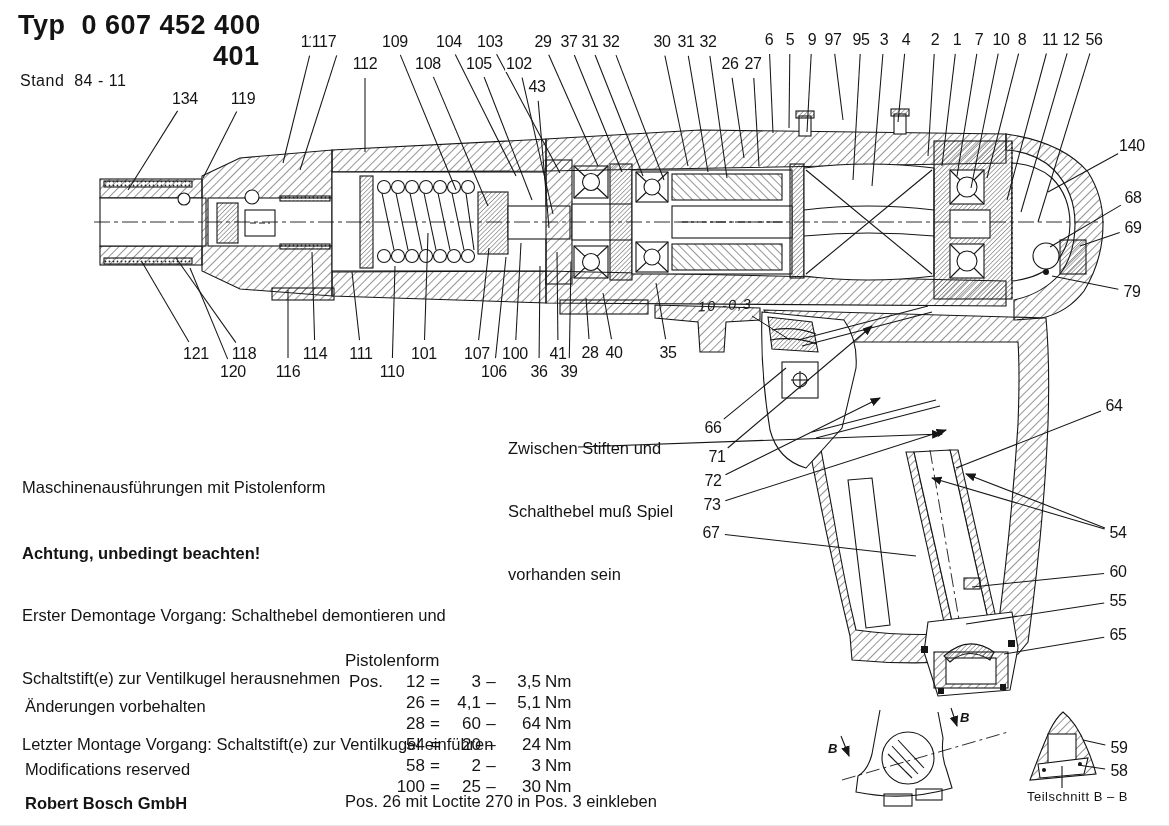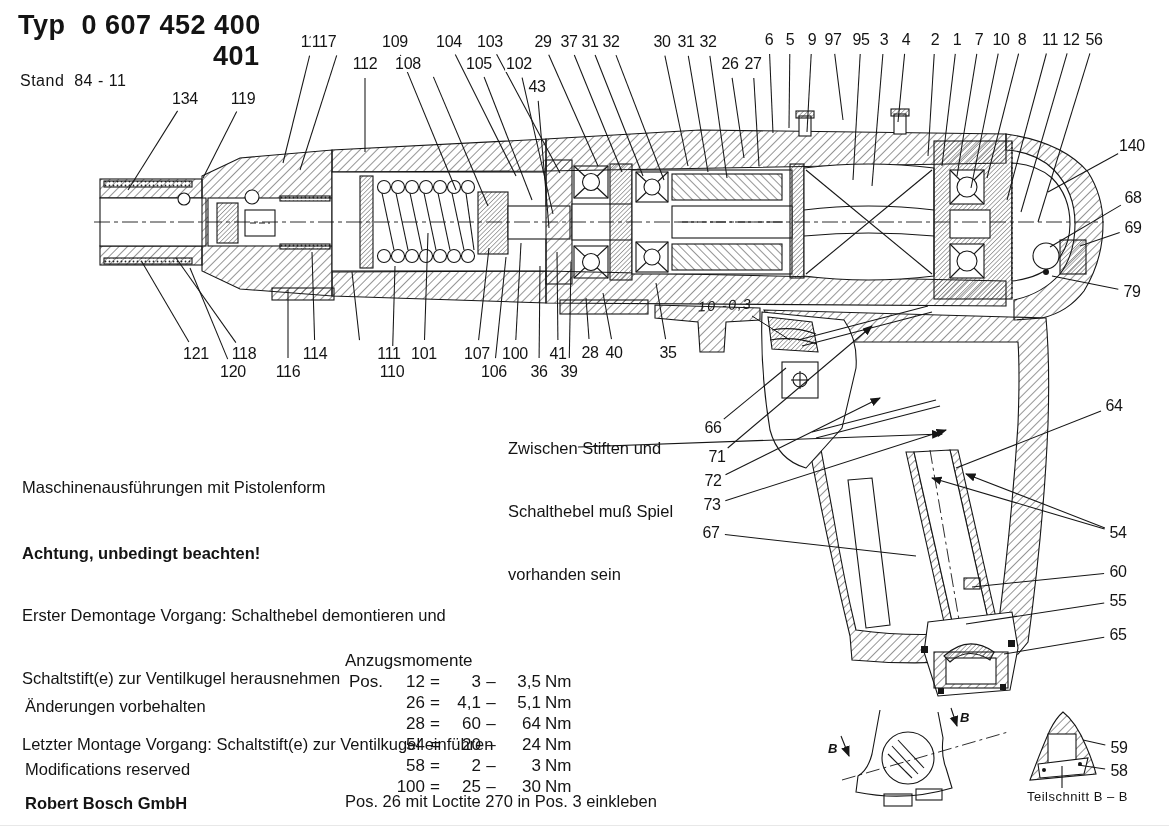--- a/index.html
+++ b/index.html
@@ -334,21 +334,21 @@
     <div>Modifications réservées</div>
     
   </div>
   <div class="abs company">
     <div>Robert Bosch GmbH</div>
     
     
   </div>
 
   <div class="abs torque">
-    <div>Anzugsmomente</div>
+    <div>Pistolenform</div>
     <div class="t-grid">
       <span class="c-l">Pos.</span>
       <span class="c-r">12</span>
       <span class="c-c">=</span>
       <span class="c-r">3</span>
       <span class="c-c">–</span>
       <span class="c-r">3,5</span>
       <span class="c-l">Nm</span>
 
       <span></span>
@@ -398,21 +398,21 @@
   <div class="abs bmark" style="left:828px;top:741px">B</div>
   <div class="abs bmark" style="left:960px;top:710px">B</div>
 
   <div id="callout-layer">
       <div class="callout" style="left: 185px; top: 99px;">134</div>
       <div class="callout" style="left: 243px; top: 99px;">119</div>
       <div class="callout" style="left: 313px; top: 42px;">115</div>
       <div class="callout" style="left: 324px; top: 42px;">117</div>
       <div class="callout" style="left: 365px; top: 64px;">112</div>
       <div class="callout" style="left: 395px; top: 42px;">109</div>
-      <div class="callout" style="left: 408px; top: 64px;">108</div>
+      <div class="callout" style="left: 428px; top: 64px;">108</div>
       <div class="callout" style="left: 449px; top: 42px;">104</div>
       <div class="callout" style="left: 479px; top: 64px;">105</div>
       <div class="callout" style="left: 490px; top: 42px;">103</div>
       <div class="callout" style="left: 519px; top: 64px;">102</div>
       <div class="callout" style="left: 537px; top: 87px;">43</div>
       <div class="callout" style="left: 543px; top: 42px;">29</div>
       <div class="callout" style="left: 569px; top: 42px;">37</div>
       <div class="callout" style="left: 590px; top: 42px;">31</div>
       <div class="callout" style="left: 611px; top: 42px;">32</div>
       <div class="callout" style="left: 662px; top: 42px;">30</div>
@@ -449,21 +449,21 @@
       <div class="callout" style="left: 713px; top: 481px;">72</div>
       <div class="callout" style="left: 712px; top: 505px;">73</div>
       <div class="callout" style="left: 711px; top: 533px;">67</div>
       <div class="callout" style="left: 1119px; top: 748px;">59</div>
       <div class="callout" style="left: 1119px; top: 771px;">58</div>
       <div class="callout" style="left: 196px; top: 354px;">121</div>
       <div class="callout" style="left: 244px; top: 354px;">118</div>
       <div class="callout" style="left: 233px; top: 372px;">120</div>
       <div class="callout" style="left: 288px; top: 372px;">116</div>
       <div class="callout" style="left: 315px; top: 354px;">114</div>
-      <div class="callout" style="left: 361px; top: 354px; margin-left: 28px;">111</div>
+      <div class="callout" style="left: 361px; top: 354px;">111</div>
       <div class="callout" style="left: 392px; top: 372px;">110</div>
       <div class="callout" style="left: 424px; top: 354px;">101</div>
       <div class="callout" style="left: 477px; top: 354px;">107</div>
       <div class="callout" style="left: 494px; top: 372px;">106</div>
       <div class="callout" style="left: 515px; top: 354px;">100</div>
       <div class="callout" style="left: 539px; top: 372px;">36</div>
       <div class="callout" style="left: 558px; top: 354px;">41</div>
       <div class="callout" style="left: 569px; top: 372px;">39</div>
       <div class="callout" style="left: 590px; top: 353px;">28</div>
       <div class="callout" style="left: 614px; top: 353px;">40</div>

